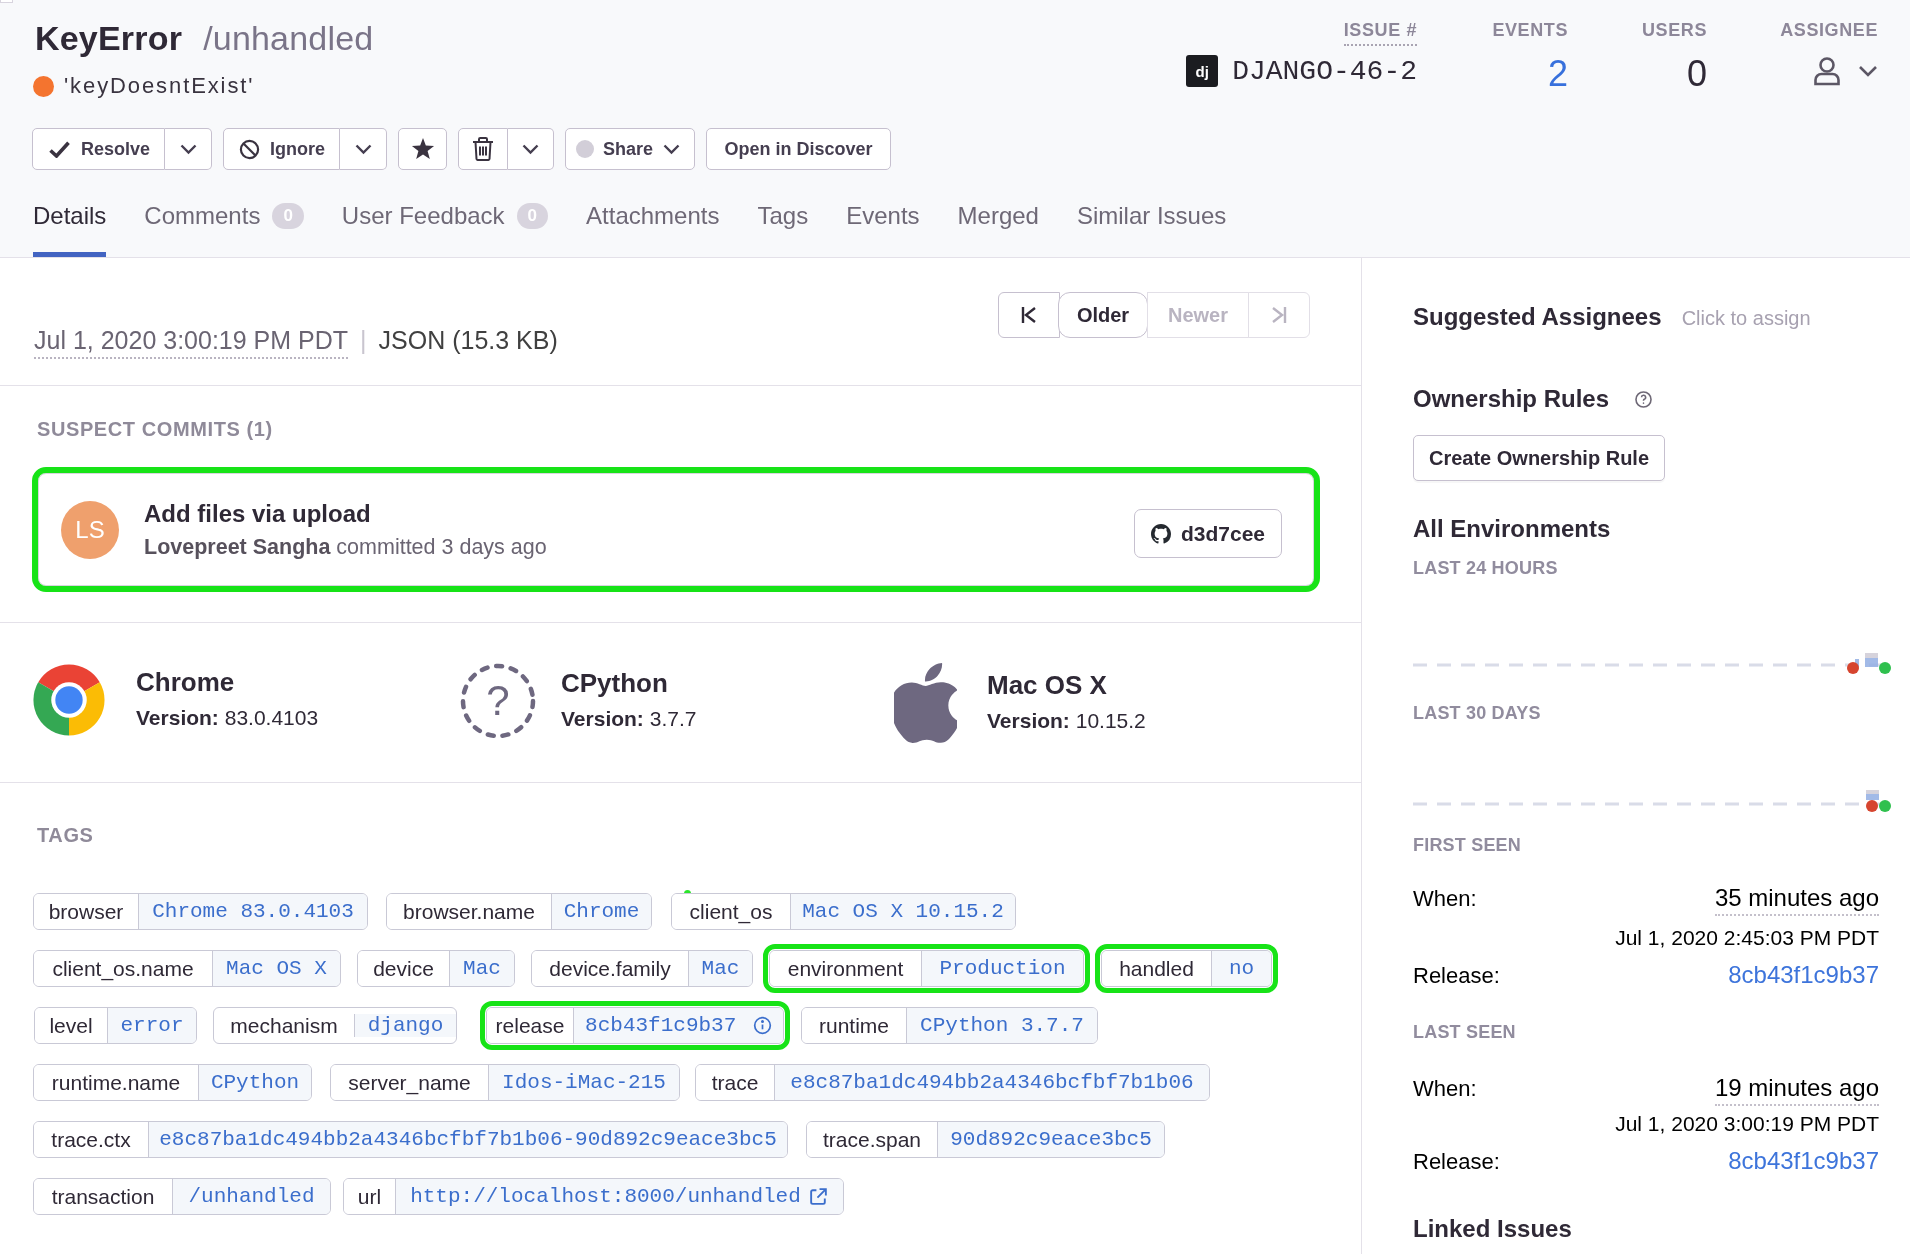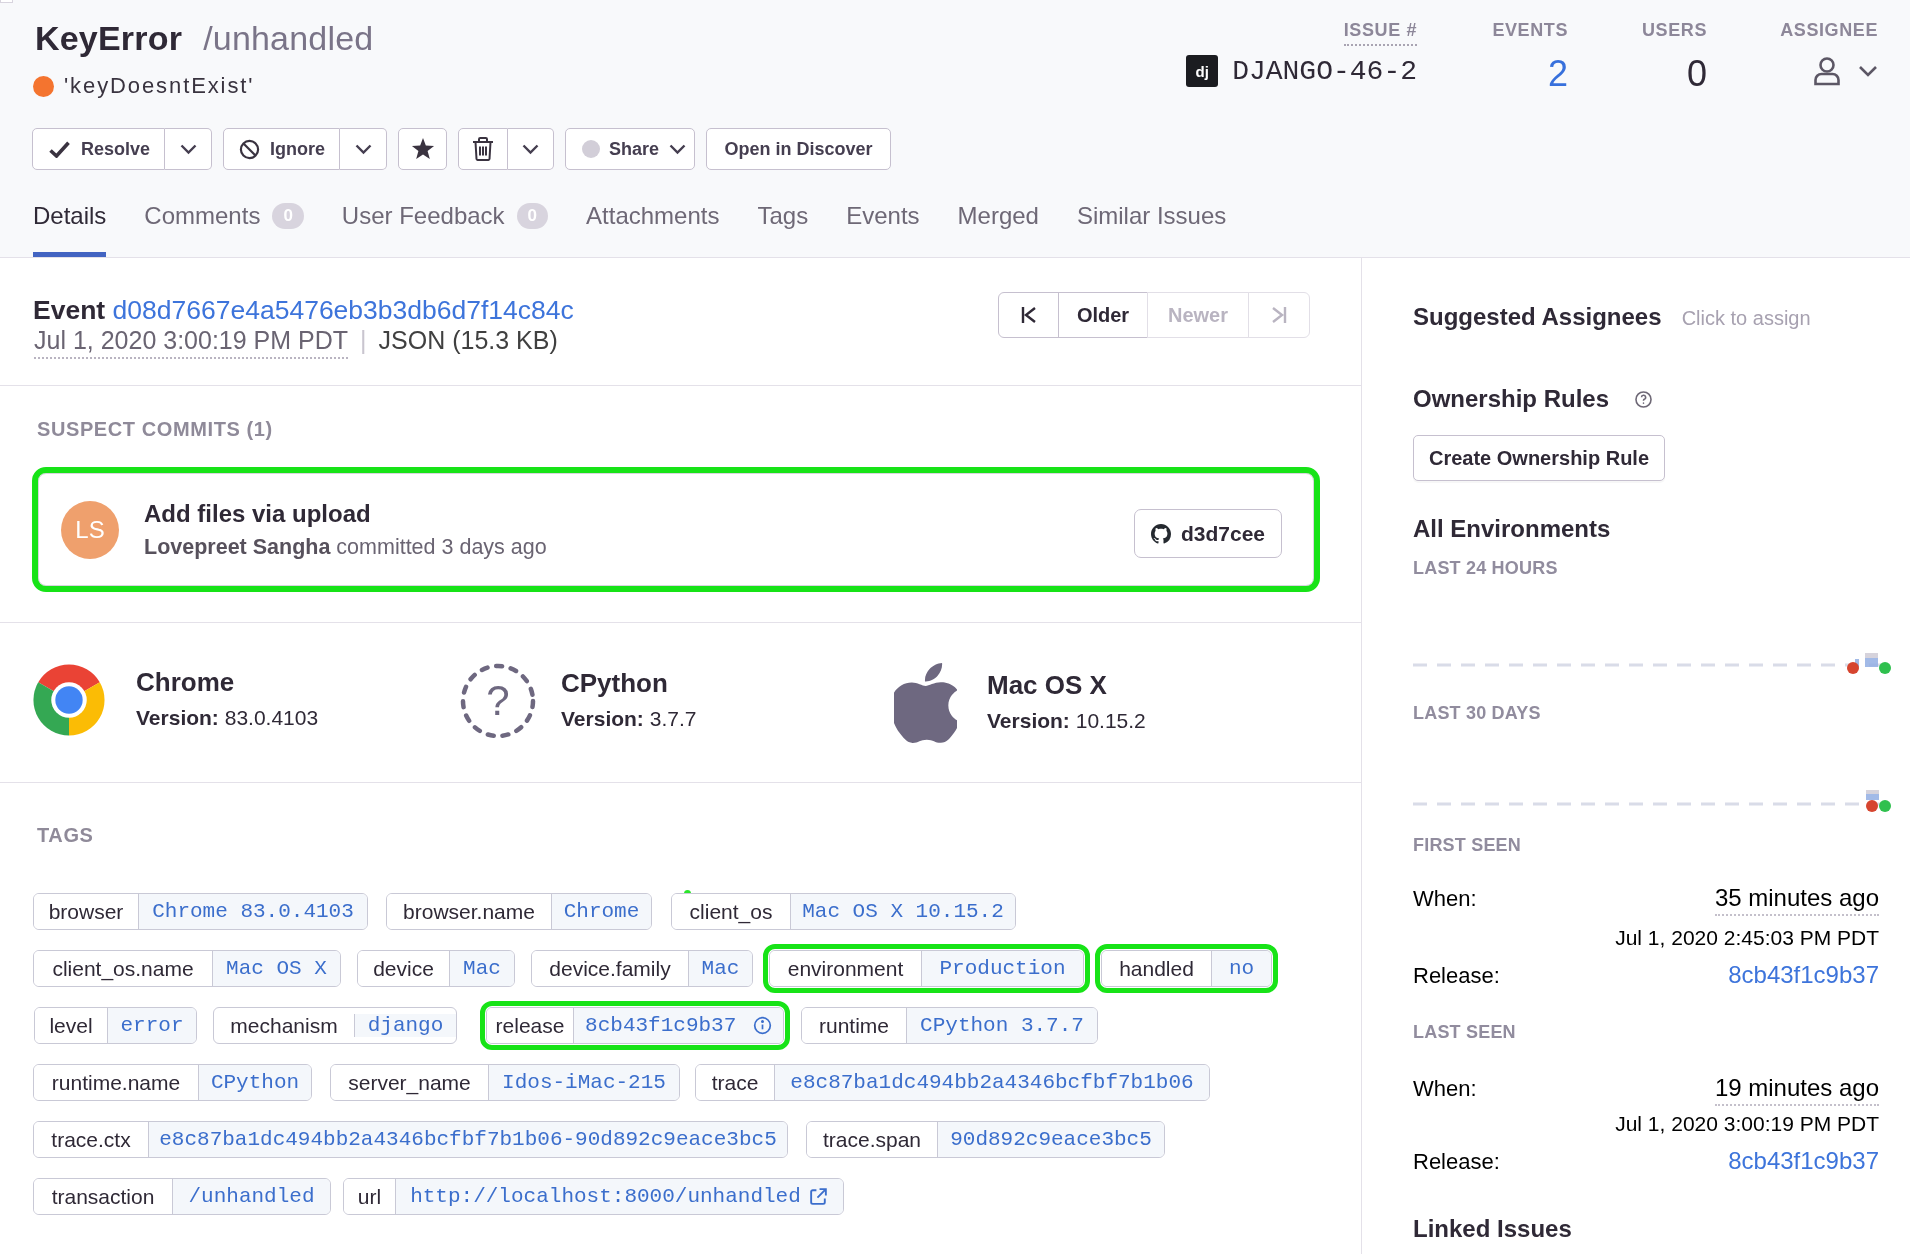--- a/index.html
+++ b/index.html
@@ -166,21 +166,21 @@
           <svg width="22" height="24" viewBox="0 0 22 24" fill="none" stroke="#3a3340" stroke-width="2">
               <path d="M1 5 h20 M7 5 V2.2 a1.2 1.2 0 0 1 1.2-1.2 h5.6 a1.2 1.2 0 0 1 1.2 1.2 V5 M3.5 5 l1 17 a1 1 0 0 0 1 0.9 h11 a1 1 0 0 0 1-0.9 l1-17 M8 9.5 v9 M11 9.5 v9 M14 9.5 v9"></path>
             </svg>
         </div>
         <div class="btn caret" style="width:46px">
             <svg width="17" height="11" viewBox="0 0 17 11" fill="none" stroke="#453e50" stroke-width="2.4">
               <path d="M1.5 1.5 l7 7 7-7"></path>
             </svg>
           </div>
       </div>
-      <div class="btn mr11" style="width:130px; padding-left:16px;">
+      <div class="btn mr11" style="width:130px; padding-left:10px;">
         <span style="width:18px;height:18px;border-radius:50%;background:#d2ced8;"></span>
         <span style="margin-left:9px">Share</span>
         <svg width="17" height="11" viewBox="0 0 17 11" fill="none" stroke="#453e50" stroke-width="2.4" style="margin-left:10px">
             <path d="M1.5 1.5 l7 7 7-7"></path>
           </svg>
       </div>
       <div class="btn" style="width:185px; justify-content:center;">Open in Discover</div>
     </div>
     <div class="tabs">
       <div class="tab active">Details</div>
@@ -188,29 +188,28 @@
       <div class="tab">User Feedback<span class="badge">0</span></div>
       <div class="tab">Attachments</div>
       <div class="tab">Tags</div>
       <div class="tab">Events</div>
       <div class="tab">Merged</div>
       <div class="tab">Similar Issues</div>
     </div>
   </div>
 
   <div class="maincol">
-    <div class="ev-line1"><b>Event</b> <span class="id">d08d7667e4a5476eb3b3db6d7f14c84c</span></div>
     <div class="ev-line2"><span class="date">Jul 1, 2020 3:00:19 PM PDT</span><span class="sep">|</span><a>JSON (15.3 KB)</a></div>
     <div class="pager">
       <div class="pbtn icon first">
           <svg width="16" height="18" viewBox="0 0 16 18" fill="none" stroke="#2f2936" stroke-width="2.4">
             <path d="M2 1 v16 M14 2 L5 9 l9 7"></path>
           </svg>
         </div>
-      <div class="pbtn" style="width:90px;">Older</div>
+      <div class="pbtn" style="width:90px;border-radius:12px;">Older</div>
       <div class="pbtn dis" style="width:103px;">Newer</div>
       <div class="pbtn icon dis last">
           <svg width="16" height="18" viewBox="0 0 16 18" fill="none" stroke="#b9b4c1" stroke-width="2.4">
             <path d="M14 1 v16 M2 2 l9 7 -9 7"></path>
           </svg>
         </div>
     </div>
     <div class="hr" style="top:127px"></div>
 
     <div class="sec-label" style="left:37px; top:160px;">SUSPECT COMMITS (1)</div>

